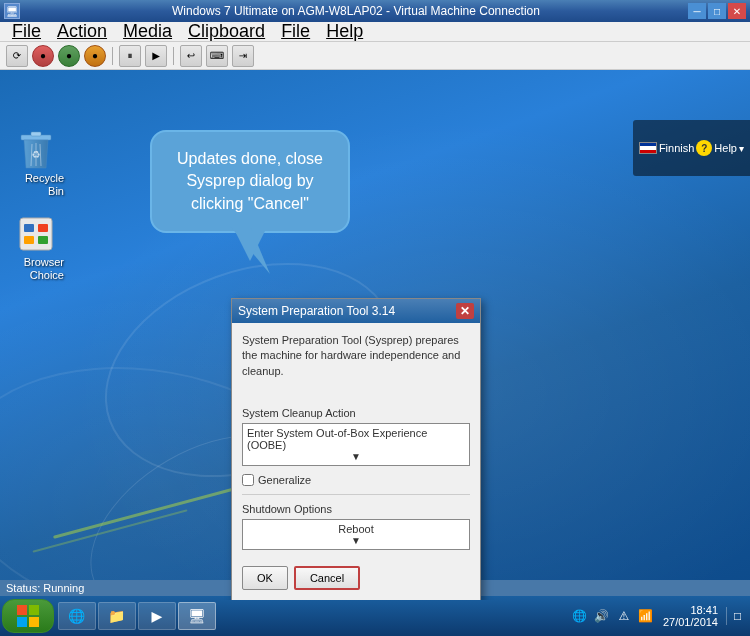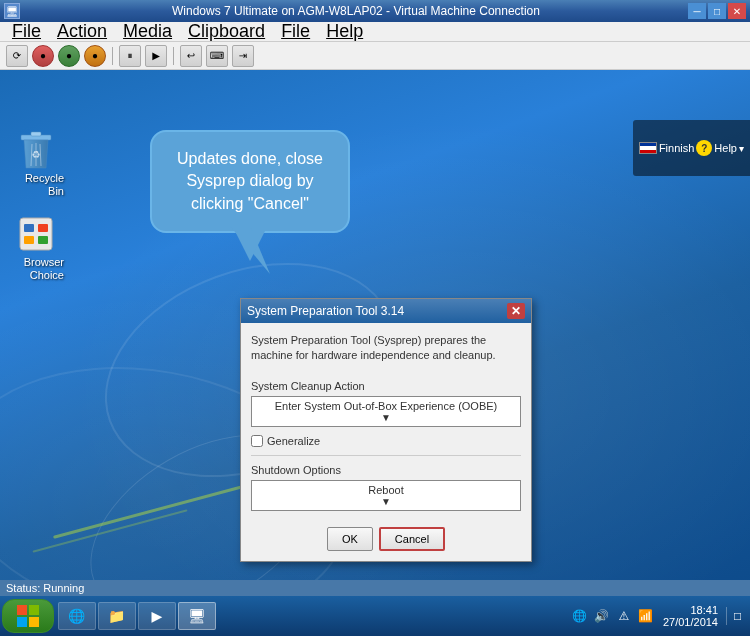--- a/index.html
+++ b/index.html
@@ -223,22 +223,22 @@
       height: 0;
       border-left: 15px solid transparent;
       border-right: 15px solid transparent;
       border-top: 30px solid #5ba3d8;
     }
 
     
     #sysprep-dialog {
       position: absolute;
       top: 228px;
-      left: 240px;
-      width: 292px;
+      left: 231px;
+      width: 250px;
       background: #f0f0f0;
       border: 1px solid #888;
       box-shadow: 3px 3px 8px rgba(0,0,0,0.4);
       z-index: 60;
     }
     #sysprep-dialog .dialog-titlebar {
       background: linear-gradient(to bottom, #4a7fb5 0%, #2060a0 100%);
       height: 24px;
       display: flex;
       align-items: center;
@@ -259,21 +259,21 @@
       color: white;
       cursor: pointer;
       border-radius: 2px;
     }
     #sysprep-dialog .dialog-body {
       padding: 10px;
       font-size: 11px;
       color: #333;
     }
     #sysprep-dialog .dialog-body .desc-text {
-      margin-bottom: 16px;
+      margin-bottom: 28px;
       line-height: 1.4;
     }
     #sysprep-dialog .section-label {
       font-size: 11px;
       color: #333;
       margin-bottom: 4px;
     }
     .dialog-select {
       width: 100%;
       padding: 3px 4px;
@@ -301,21 +301,21 @@
       width: 12px;
       height: 12px;
     }
     .divider-line {
       height: 1px;
       background: #ccc;
       margin: 8px 0;
     }
     .dialog-buttons {
       display: flex;
-      justify-content: center;
+      justify-content: flex-start;
       gap: 6px;
       margin-top: 10px;
       padding-top: 6px;
     }
     .dlg-btn {
       padding: 4px 14px;
       border: 1px solid #888;
       background: linear-gradient(to bottom, #f8f8f8, #e0e0e0);
       font-size: 11px;
       cursor: pointer;

